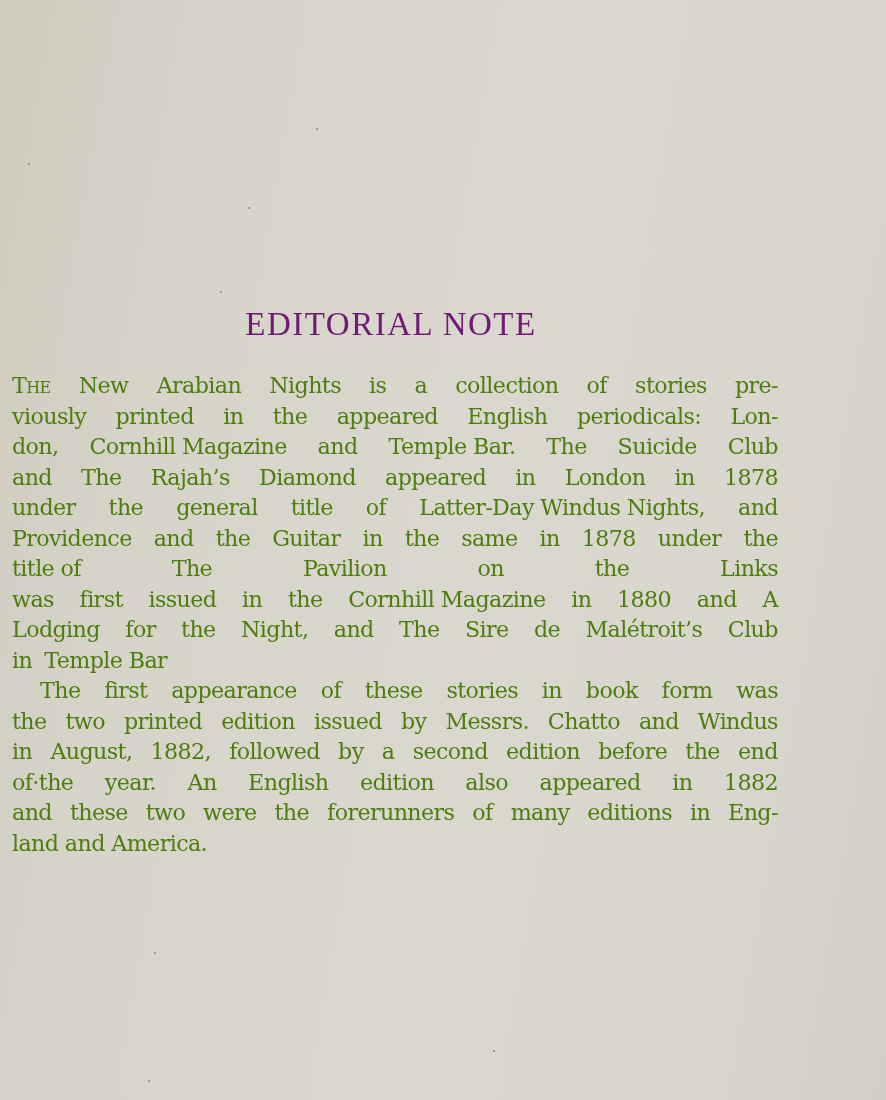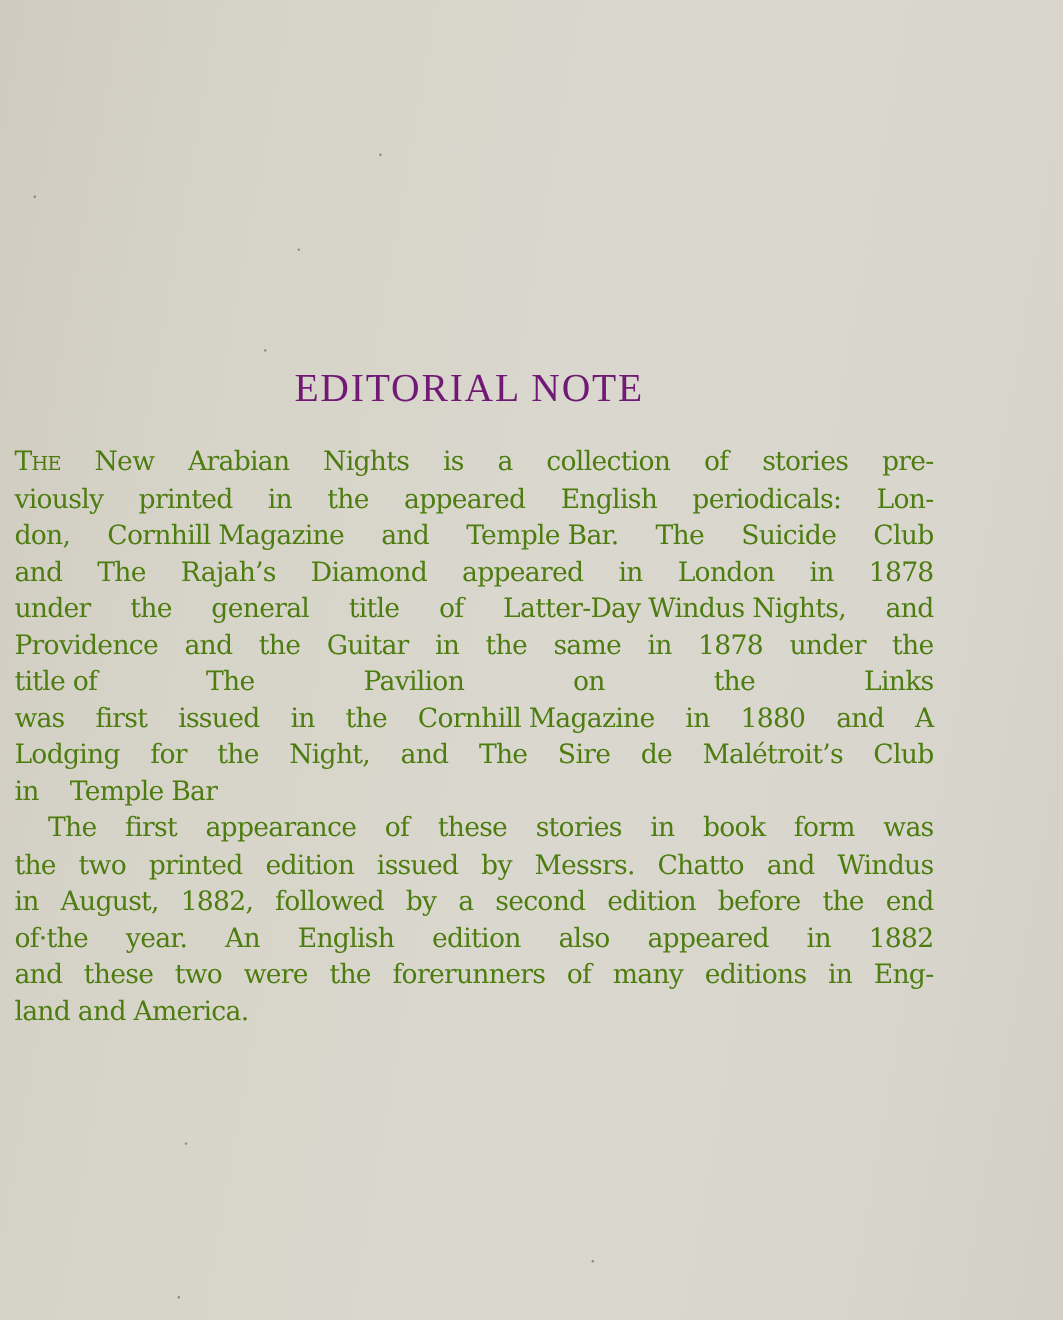--- a/index.html
+++ b/index.html
@@ -58,21 +58,21 @@
       justify-content: space-between;
       white-space: nowrap;
       height: 30.5px;
       letter-spacing: -0.6px;
       word-spacing: 0px;
     }
     .line.last {
       justify-content: flex-start;
     }
     .line.last span + span {
-      margin-left: 26px;
+      margin-left: 12px;
     }
     .line.indent {
       padding-left: 28px;
     }
     .it {
       font-family: "DejaVu Serif", "Liberation Serif", serif;
     }
     .sc {
       font-variant: small-caps;
     }

